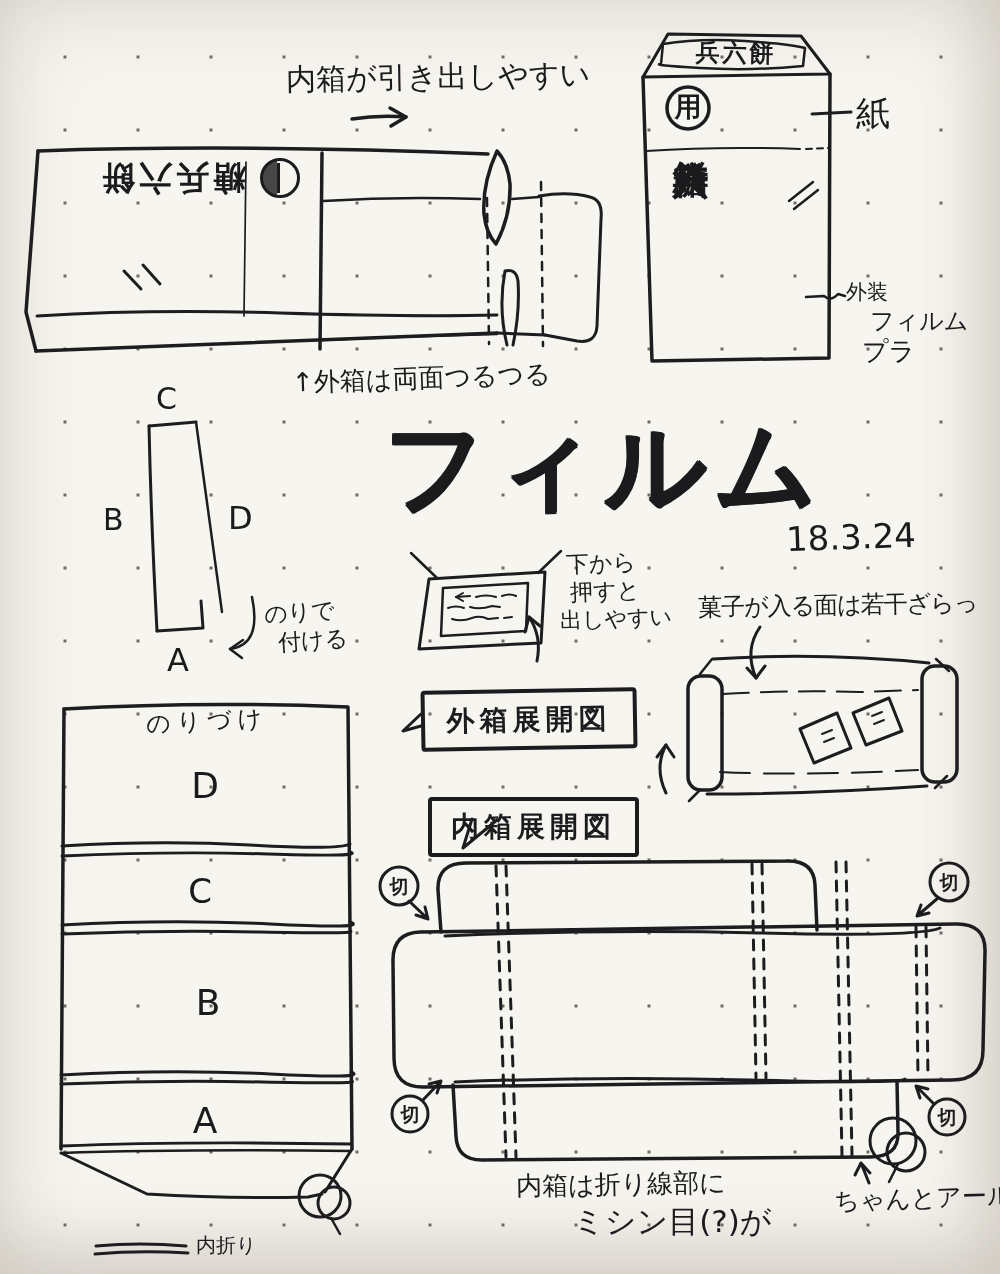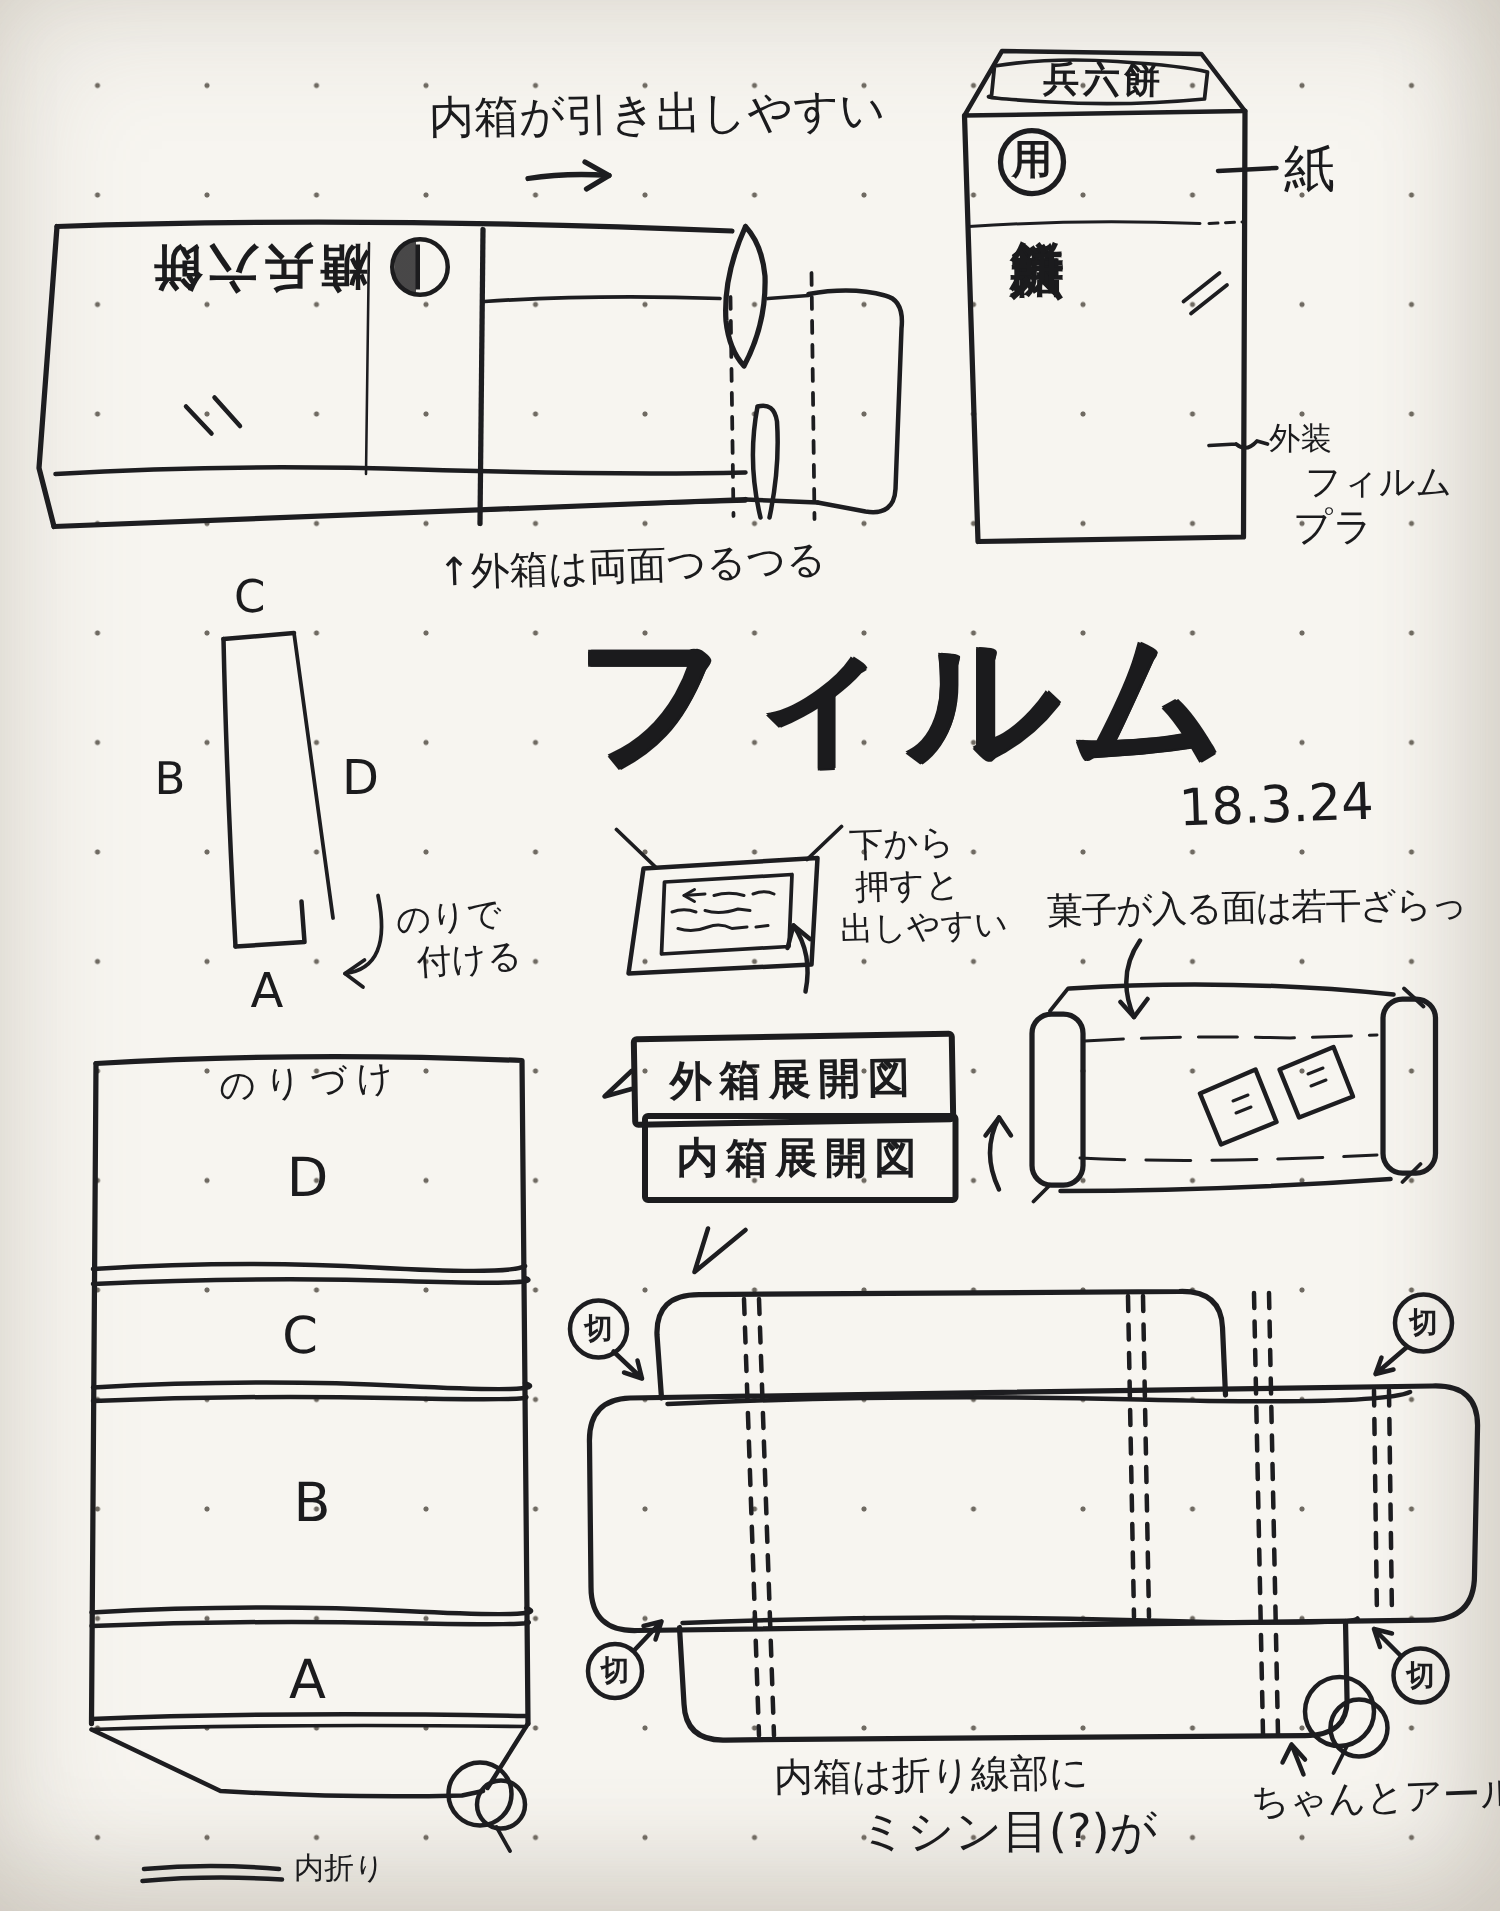--- a/index.html
+++ b/index.html
@@ -207,21 +207,21 @@
   <div class="t title" style="left:383px;top:408px;">フィルム</div>
   <div class="t" style="left:786px;top:518px;font-size:34px;transform:rotate(-2deg);">18.3.24</div>
 
   <div class="t" style="left:566px;top:550px;font-size:23px;transform:rotate(-2deg);">下から</div>
   <div class="t" style="left:570px;top:578px;font-size:23px;transform:rotate(-2deg);">押すと</div>
   <div class="t" style="left:560px;top:606px;font-size:22px;transform:rotate(-2deg);">出しやすい</div>
 
   <div class="t" style="left:698px;top:592px;font-size:24px;letter-spacing:-1px;transform:rotate(-1deg);">菓子が入る面は若干ざらっ</div>
 
   <div class="bubble" style="left:421px;top:689px;width:208px;height:53px;transform:rotate(-1deg);">外箱展開図</div>
-  <div class="bubble" style="left:428px;top:742px;width:203px;height:52px;">内箱展開図</div>
+  <div class="bubble" style="left:428px;top:797px;width:203px;height:52px;">内箱展開図</div>
 
   <div class="t" style="left:146px;top:708px;font-size:24px;letter-spacing:6px;transform:rotate(-3deg);">のりづけ</div>
   <div class="t center" style="left:175px;top:765px;width:60px;font-size:36px;">D</div>
   <div class="t center" style="left:170px;top:872px;width:60px;font-size:34px;">C</div>
   <div class="t center" style="left:178px;top:982px;width:60px;font-size:36px;">B</div>
   <div class="t center" style="left:175px;top:1100px;width:60px;font-size:36px;">A</div>
 
   <div class="cut" style="left:379px;top:866px;">切</div>
   <div class="cut" style="left:929px;top:862px;">切</div>
   <div class="cut" style="left:390px;top:1094px;">切</div>

